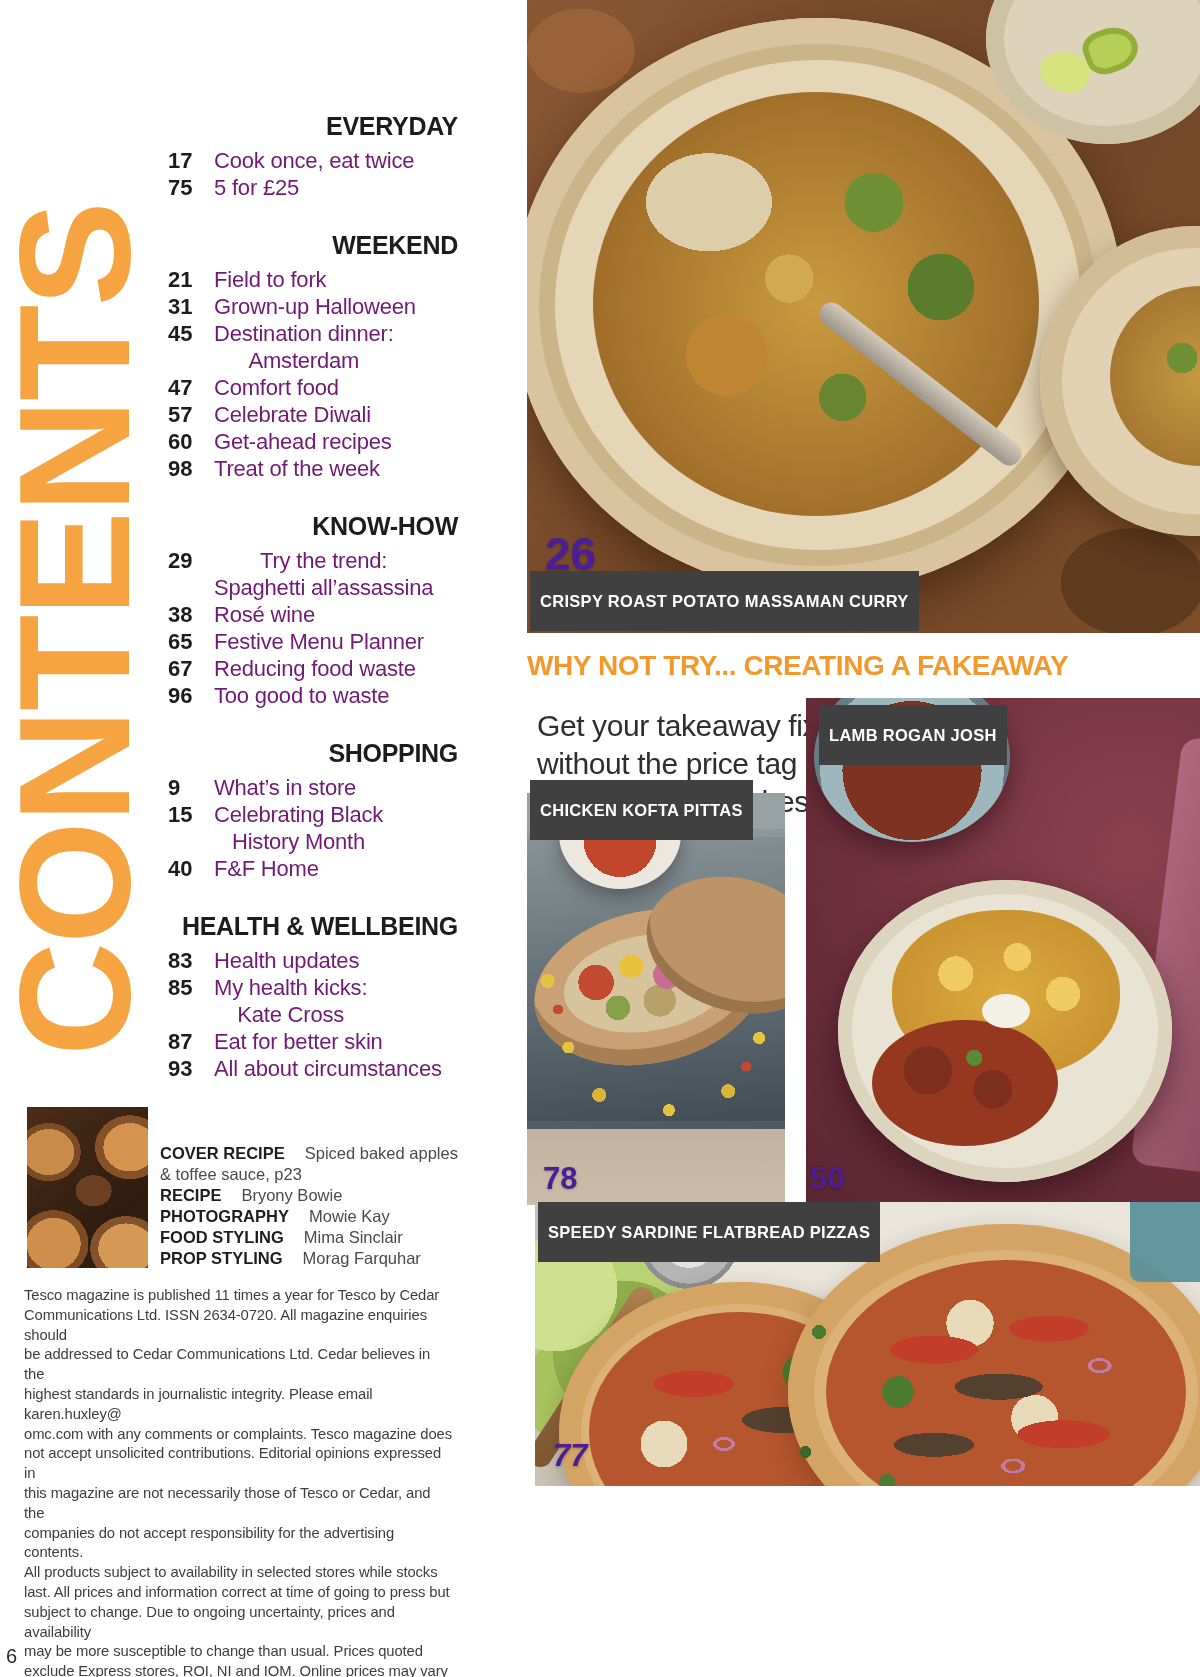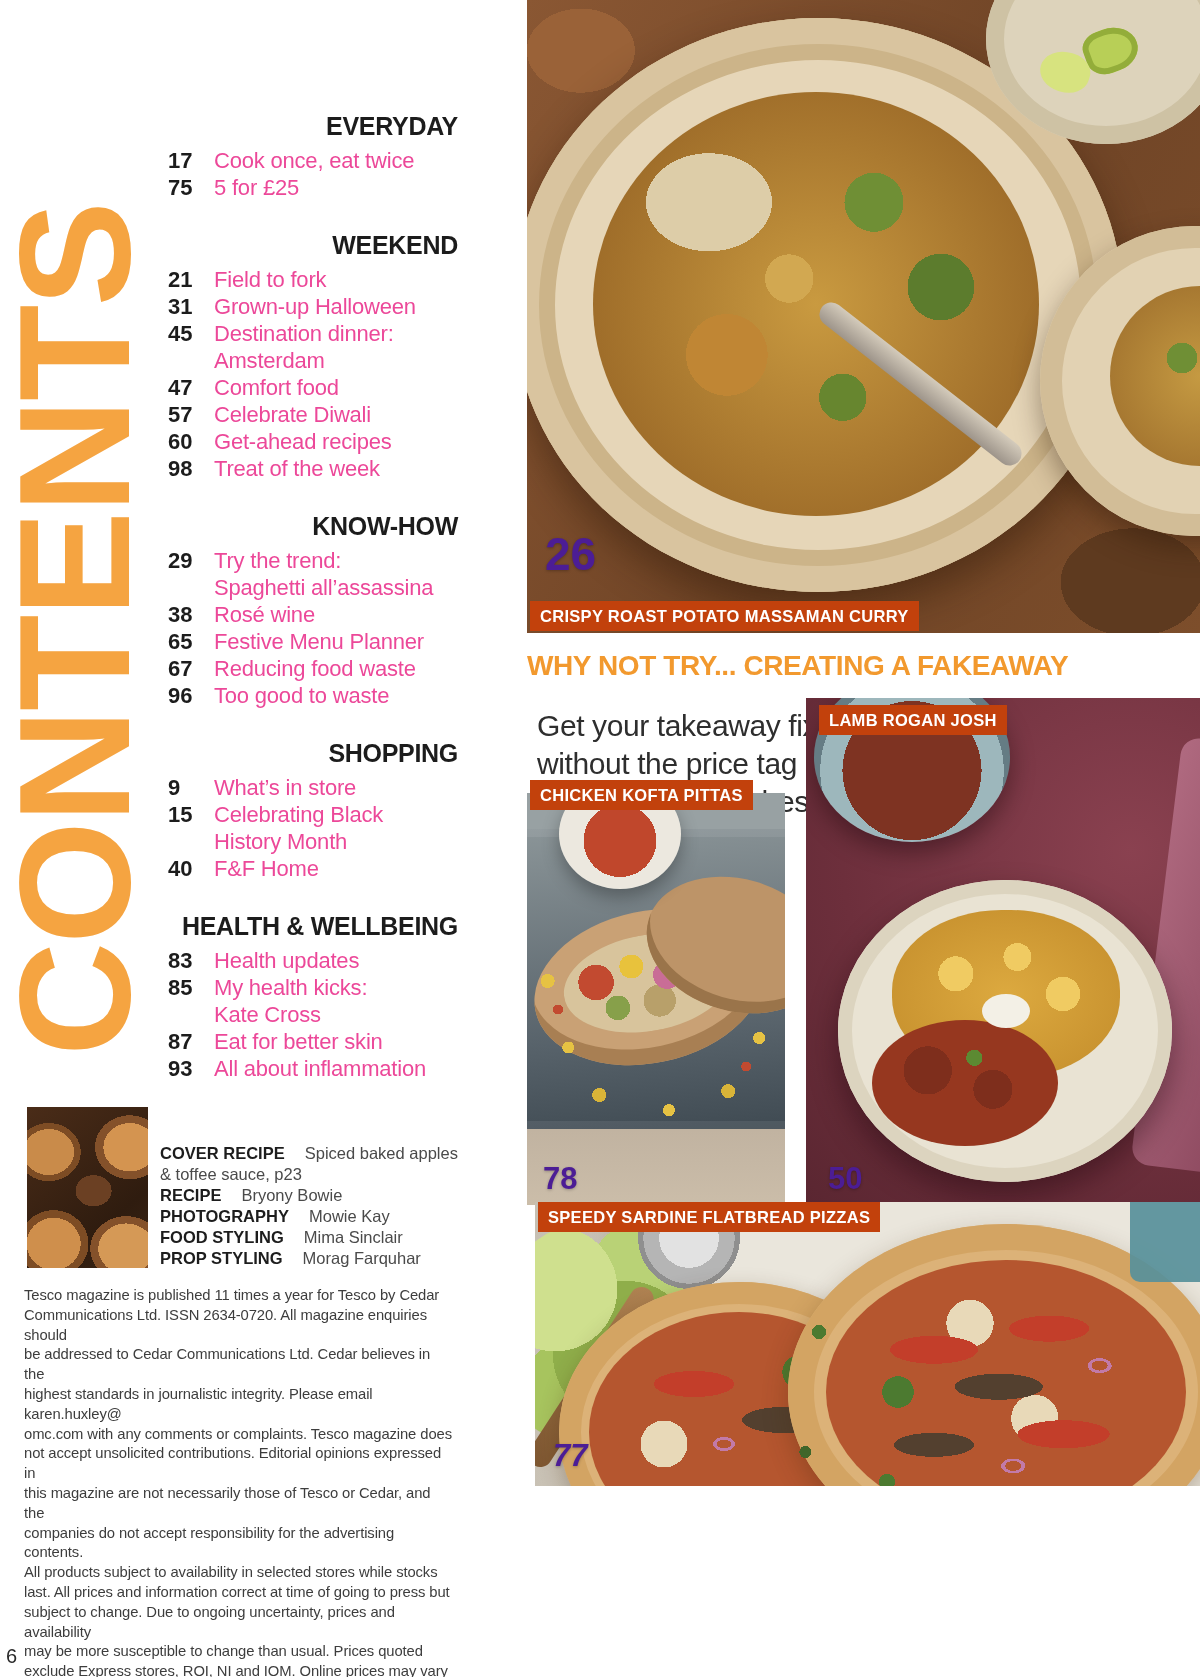--- a/index.html
+++ b/index.html
@@ -13,21 +13,21 @@
     transform:rotate(-90deg);transform-origin:0 0;
     font-size:158px;font-weight:700;letter-spacing:-2px;line-height:132px;
     color:#f5a441;white-space:nowrap;
   }
   
   .toc{position:absolute;left:168px;top:112px;width:290px;}
   .toc-section{margin-bottom:30px;}
   .toc-heading{margin:0 0 6px 0;font-size:25px;font-weight:700;color:#1c1c1c;letter-spacing:-0.3px;text-align:right;}
   .toc-item{display:flex;align-items:flex-start;}
   .toc-num{width:46px;flex:0 0 46px;font-weight:700;font-size:22px;line-height:27px;color:#1c1c1c;}
-  .toc-label{font-size:22px;line-height:27px;color:#ec4899;white-space:pre-line;letter-spacing:-0.2px;}
+  .toc-label{font-size:22px;line-height:27px;color:#701a75;white-space:pre-line;letter-spacing:-0.2px;text-align:center;}
   
   .thumb{
     position:absolute;left:27px;top:1107px;width:121px;height:161px;overflow:hidden;
     background:
       radial-gradient(55px 50px at 18% 28%, #c98b4a 0 46%, #7d4c24 46% 58%, transparent 58%),
       radial-gradient(60px 55px at 85% 25%, #d49450 0 44%, #84512a 44% 58%, transparent 58%),
       radial-gradient(60px 58px at 22% 85%, #cf8f4c 0 45%, #7d4c24 45% 58%, transparent 58%),
       radial-gradient(62px 56px at 82% 88%, #d59956 0 45%, #84512a 45% 58%, transparent 58%),
       radial-gradient(30px 26px at 55% 52%, #6b4023 0 60%, transparent 60%),
       linear-gradient(140deg,#4a2c18,#2f1c0f 70%,#3a2414);
@@ -40,21 +40,21 @@
   .legal{
     position:absolute;left:24px;top:1286px;width:430px;margin:0;
     font-size:14.8px;line-height:19.8px;color:#3d3d3d;white-space:pre-line;letter-spacing:-0.1px;
   }
   .folio{position:absolute;left:6px;top:1645px;font-size:20px;color:#2b2b2b;}
   
   .photo{position:absolute;margin:0;padding:0;}
   .art{position:absolute;inset:0;overflow:hidden;}
   .shape{position:absolute;}
   .photo-label{
-    position:absolute;height:30px;line-height:30px;padding:0 10px;background:#c2410c;
+    position:absolute;height:30px;line-height:30px;padding:15px 10px;background:#404040;
     color:#ffffff;font-weight:700;font-size:16.5px;letter-spacing:0.3px;white-space:nowrap;z-index:5;
   }
   .photo-num{position:absolute;color:#4c1d95;font-weight:700;z-index:5;text-shadow:0 1px 3px rgba(0,0,0,.25);}
   .num-big{font-size:46px;}
   .num-mid{font-size:31px;}
   .feature-heading{
     position:absolute;left:527px;top:650px;margin:0;width:560px;
     font-size:28px;font-weight:700;color:#f2992e;letter-spacing:-0.4px;white-space:nowrap;
   }
   .feature-intro{
@@ -137,21 +137,21 @@
       radial-gradient(#dca93f,#c8922f 80%);}
   .l-curry2{left:66px;top:322px;width:186px;height:126px;border-radius:50%;background:
       radial-gradient(circle at 30% 40%, #7e2e1c 0 16%, transparent 16%),
       radial-gradient(circle at 65% 55%, #7e2e1c 0 14%, transparent 14%),
       radial-gradient(circle at 55% 30%, #5c8a32 0 6%, transparent 6%),
       #96371f;}
   .l-yog{left:176px;top:296px;width:48px;height:34px;border-radius:50%;background:#f3f0e6;}
   .l-fork{right:28px;top:186px;width:13px;height:230px;background:linear-gradient(#d9d9d9,#a8a8a8);
       transform:rotate(14deg);border-radius:6px;}
   .lamb .photo-label{left:13px;top:7px;}
-  .lamb .photo-num{left:22px;bottom:8px;margin-top:32px;}
+  .lamb .photo-num{left:4px;bottom:8px;margin-top:32px;}
   
   .pizza{left:527px;top:1202px;width:673px;height:284px;margin-left:8px;}
   .pizza .art{background:linear-gradient(100deg,#c6bfb2,#d4cdc0 40%,#c9c0b1);}
   .p-parchment{left:110px;top:-50px;width:720px;height:520px;background:#eae6dc;transform:rotate(-8deg);
       box-shadow:0 10px 30px rgba(60,40,20,.25);}
   .p-lettuce{left:-46px;top:18px;width:220px;height:230px;border-radius:50%;background:
       radial-gradient(circle at 30% 30%, #cfe08e 0 28%, transparent 28%),
       radial-gradient(circle at 62% 58%, #8fae4a 0 38%, transparent 38%),
       radial-gradient(circle at 42% 76%, #a7c45e 0 28%, transparent 28%),
       radial-gradient(circle at 72% 26%, #b9d276 0 26%, transparent 26%);}
@@ -291,21 +291,21 @@
           <span class="toc-num">85</span>
           <span class="toc-label">My health kicks:
 Kate Cross</span>
         </div>
         <div class="toc-item">
           <span class="toc-num">87</span>
           <span class="toc-label">Eat for better skin</span>
         </div>
         <div class="toc-item">
           <span class="toc-num">93</span>
-          <span class="toc-label">All about inflammation</span>
+          <span class="toc-label">All about circumstances</span>
         </div>
       </div>
     </nav>
 
   <div class="thumb"></div>
 
   <div class="credits">
       <div class="c-line"><b>COVER RECIPE</b><span class="c-val">Spiced baked apples
 &amp; toffee sauce, p23</span></div>
       <div class="c-line"><b>RECIPE</b><span class="c-val">Bryony Bowie</span></div>

